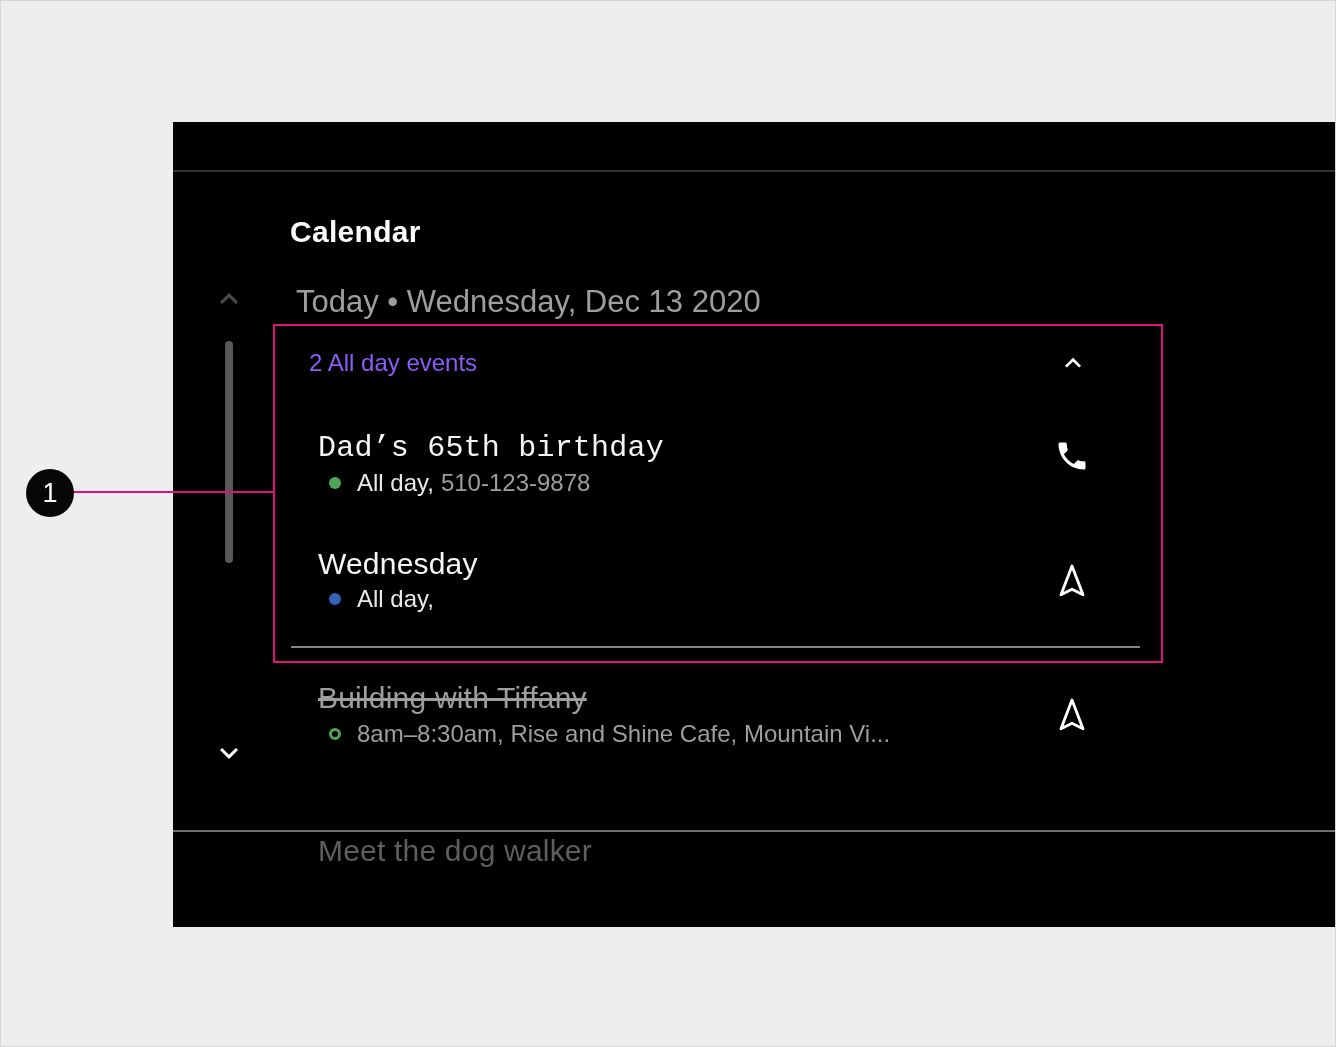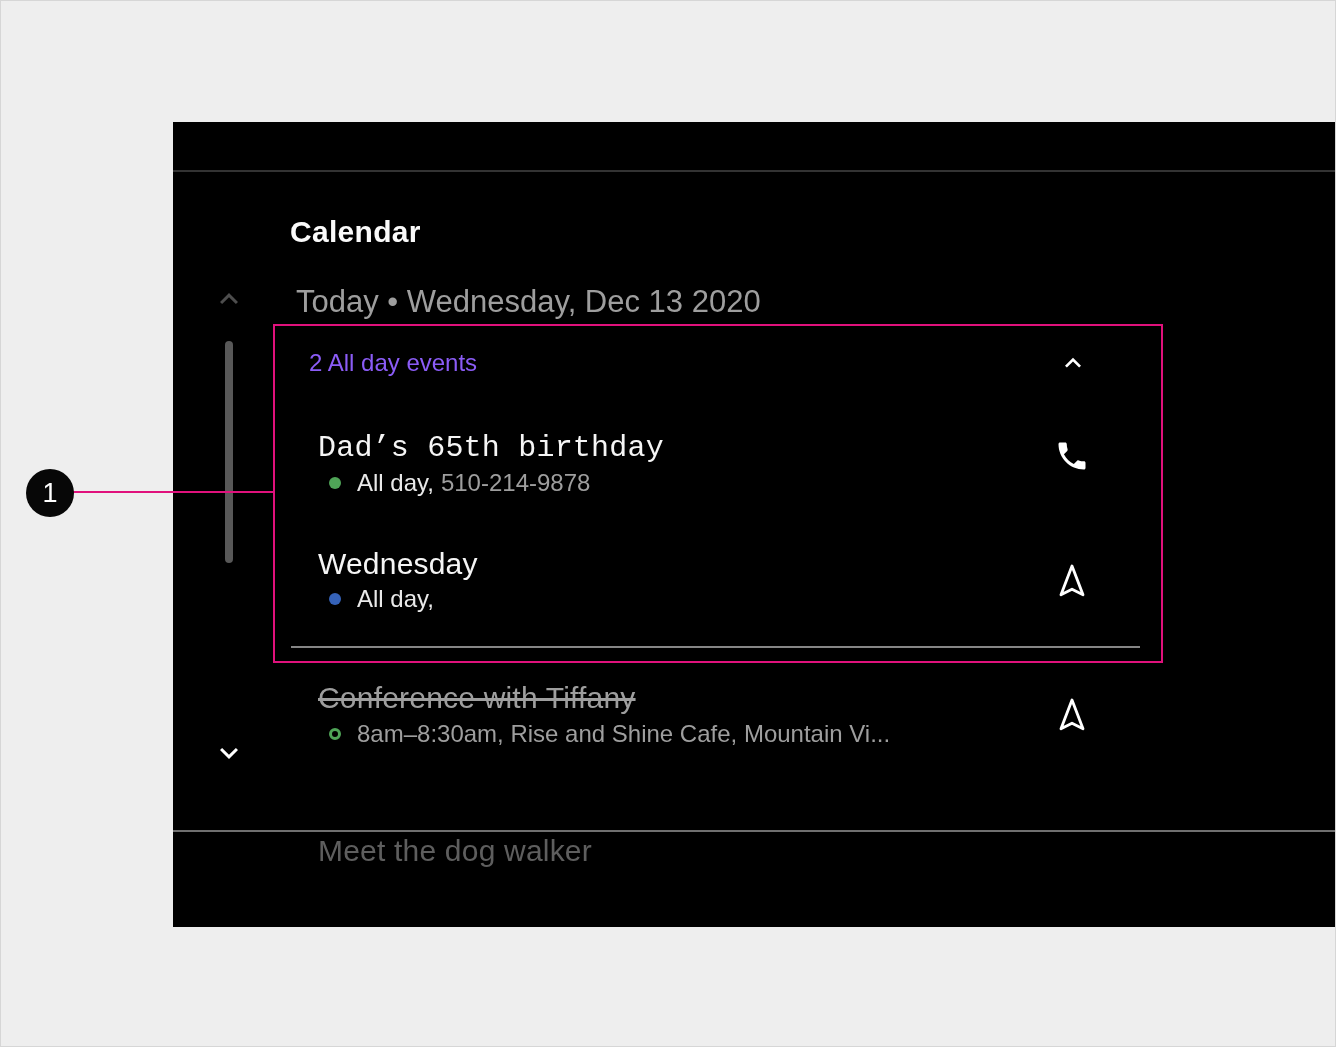--- a/index.html
+++ b/index.html
@@ -163,21 +163,21 @@
         </svg>
       </span>
     </button>
 
     <div class="event-row row-dad">
       <div class="event-title">Dad’s 65th birthday</div>
     </div>
     <div class="event-sub sub-dad">
       <span class="event-dot" style="background:#4fa457"></span>
       <span class="time-white">All day,</span>
-      <span>510-214-9878</span>
+      <span>510-123-9878</span>
     </div>
     <button class="icon-btn phone-btn">
       <span>
         <svg width="36" height="36" viewBox="0 0 24 24">
           <path fill="#ffffff" d="M6.62 10.79c1.44 2.83 3.76 5.14 6.59 6.59l2.2-2.21c.27-.27.67-.36 1.02-.24 1.12.37 2.33.57 3.57.57.55 0 1 .45 1 1V20c0 .55-.45 1-1 1-9.39 0-17-7.61-17-17 0-.55.45-1 1-1h3.5c.55 0 1 .45 1 1 0 1.25.2 2.45.57 3.57.11.35.03.74-.25 1.02l-2.2 2.2z"></path>
         </svg>
       </span>
     </button>
 
     <div class="event-row row-conference">
@@ -193,21 +193,21 @@
           <path d="M12 3 L18.6 20.3 L12 16.9 L5.4 20.3 Z" fill="none" stroke="#ffffff" stroke-width="1.7" stroke-linejoin="round"></path>
         </svg>
       </span>
     </button>
 
     <div class="card-divider"></div>
 
     <div class="highlight-box"></div>
 
     <div class="event-row row-breakfast">
-      <div class="event-title">Conference with Tiffany</div>
+      <div class="event-title">Building with Tiffany</div>
     </div>
     <div class="event-sub sub-breakfast">
       <span class="event-dot ring"></span>
       <span>8am–8:30am, Rise and Shine Cafe, Mountain Vi...</span>
     </div>
     <button class="icon-btn nav-btn-2">
       <span>
         <svg width="40" height="40" viewBox="0 0 24 24">
           <path d="M12 3 L18.6 20.3 L12 16.9 L5.4 20.3 Z" fill="none" stroke="#ffffff" stroke-width="1.7" stroke-linejoin="round"></path>
         </svg>

